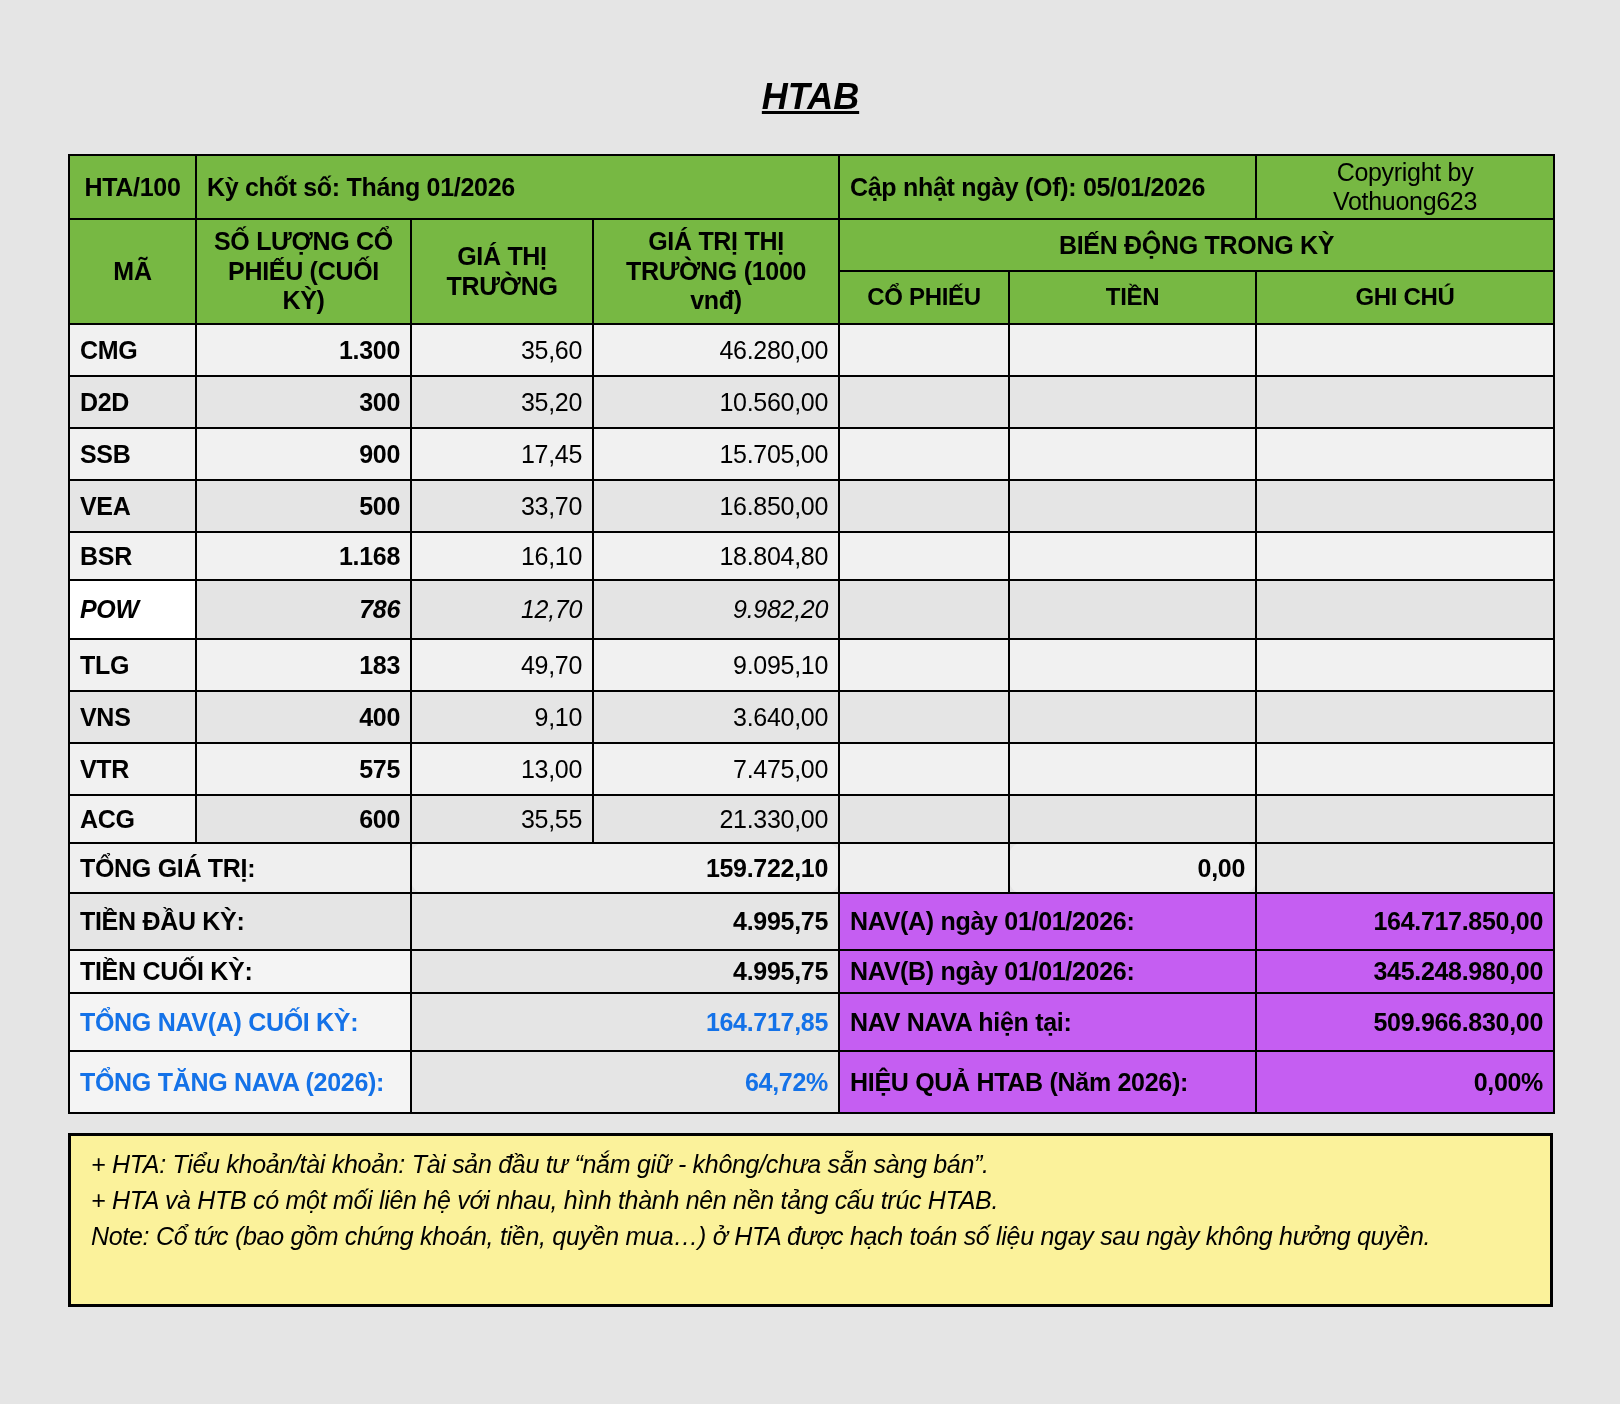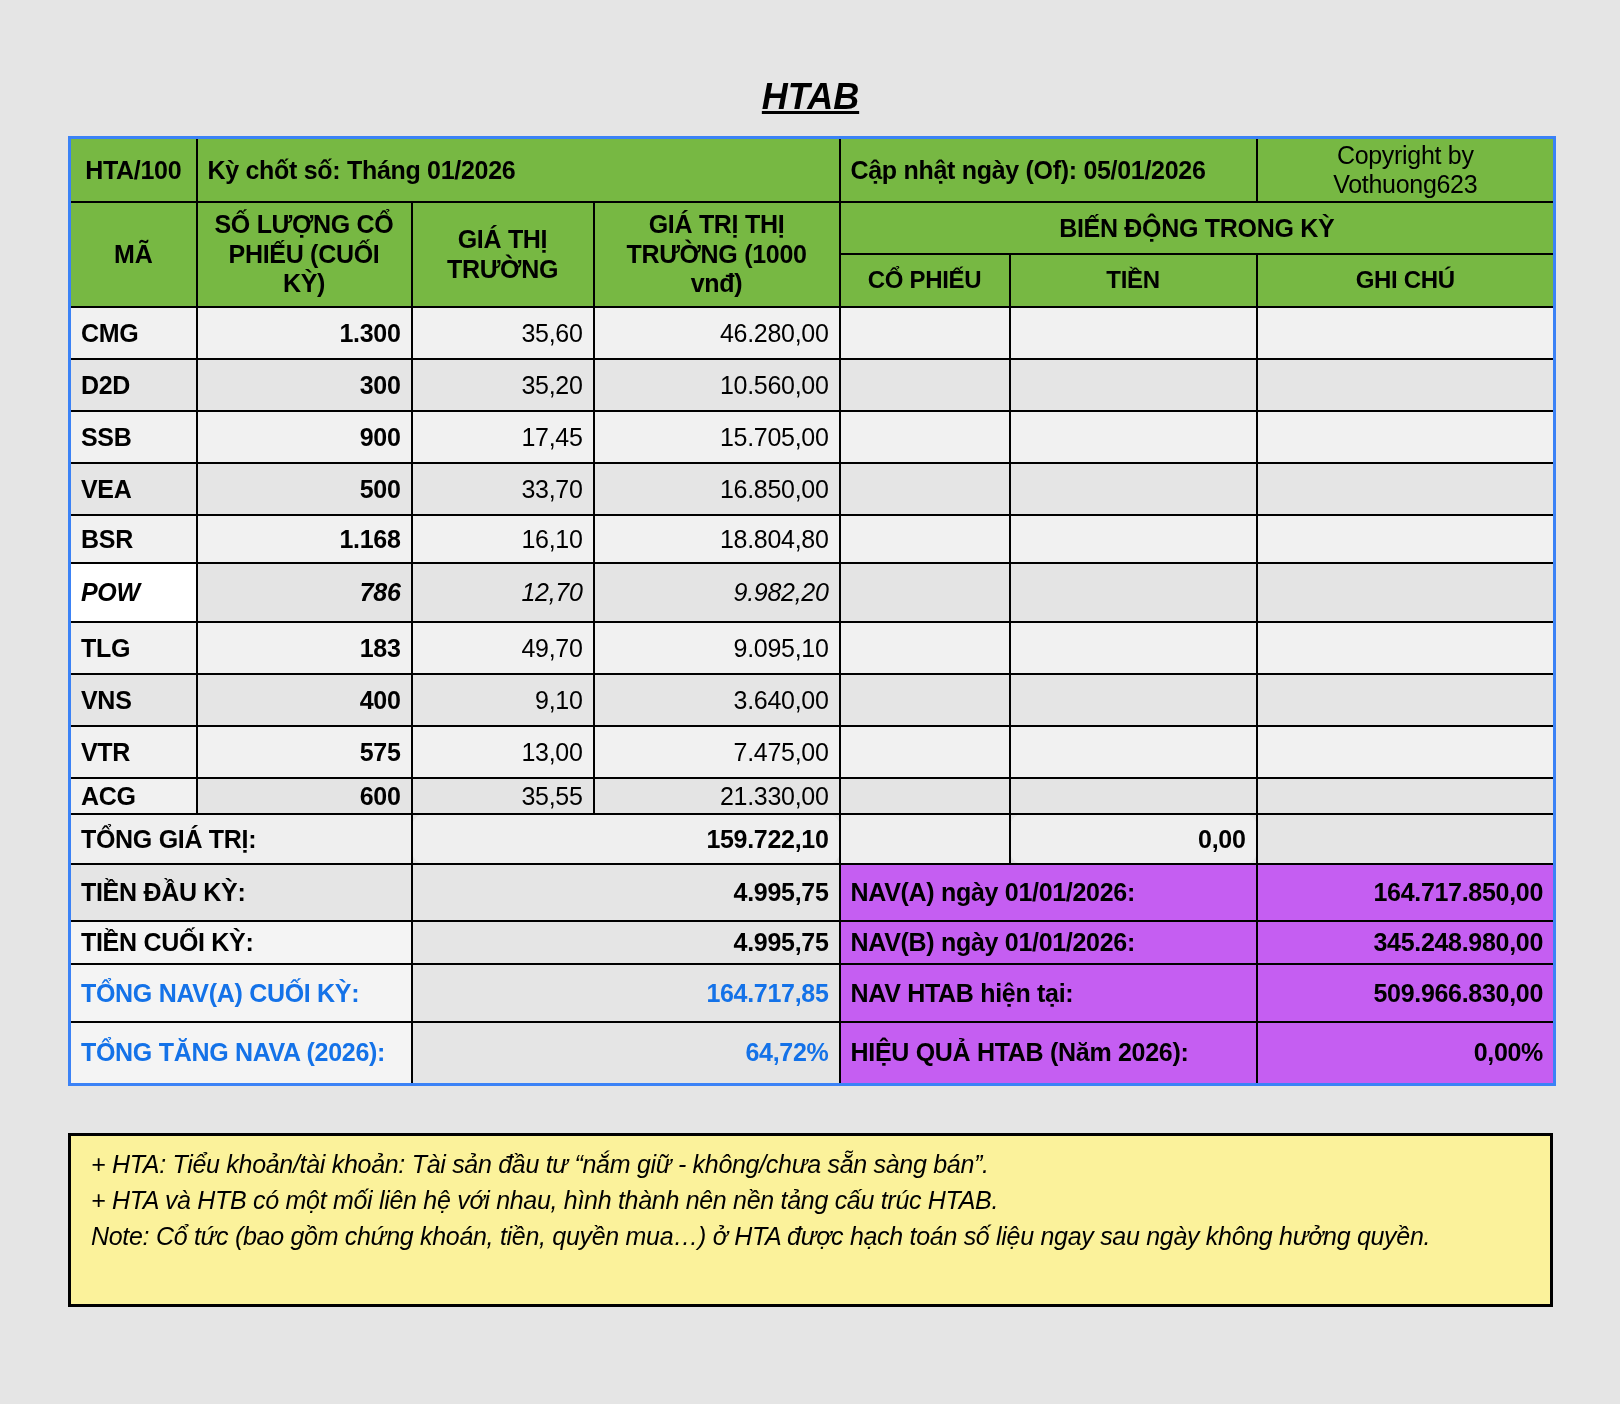--- a/index.html
+++ b/index.html
@@ -15,23 +15,23 @@
   body{width:1620px;height:1404px;font-family:"Liberation Sans","DejaVu Sans",sans-serif;color:#000;}
   .sheet{position:relative;width:1620px;height:1404px;background:#e5e5e5;overflow:hidden;}
 
   .title{
     position:absolute;top:76px;left:68px;width:1485px;
     text-align:center;font-size:36px;font-weight:bold;font-style:italic;
     text-decoration:underline;letter-spacing:0px;
   }
 
   table.grid{
-    position:absolute;top:136px;left:68px;width:1485px;
+    position:absolute;top:154px;left:68px;width:1485px;
     border-collapse:collapse;table-layout:fixed;
-    border:3px solid #3b82f6;
+    border:1px solid #3b82f6;
   }
   table.grid td{
     border:2px solid #000;
     padding:2px 10px;
     overflow:hidden;
     vertical-align:middle;
     font-size:25px;
     letter-spacing:-0.3px;
   }
 
@@ -189,21 +189,21 @@
         </tr>
         <tr class="shade-a" style="height: 52px;">
           <td class="code">VTR</td>
           <td class="num qty">575</td>
           <td class="num">13,00</td>
           <td class="num">7.475,00</td>
           <td></td>
           <td></td>
           <td></td>
         </tr>
-        <tr class="shade-b code-lt" style="height: 36px;">
+        <tr class="shade-b code-lt" style="height: 48px;">
           <td class="code">ACG</td>
           <td class="num qty">600</td>
           <td class="num">35,55</td>
           <td class="num">21.330,00</td>
           <td></td>
           <td></td>
           <td></td>
         </tr>
       </tbody>
 
@@ -226,21 +226,21 @@
     <tr style="height:43px">
       <td class="sum-label bg-lt" colspan="2">TIỀN CUỐI KỲ:</td>
       <td class="sum-value" colspan="2">4.995,75</td>
       <td class="purple purple-label" colspan="2">NAV(B) ngày 01/01/2026:</td>
       <td class="purple purple-value">345.248.980,00</td>
     </tr>
 
     <tr style="height:58px" class="blue-row">
       <td class="sum-label bg-lt" colspan="2">TỔNG NAV(A) CUỐI KỲ:</td>
       <td class="sum-value" colspan="2">164.717,85</td>
-      <td class="purple purple-label" colspan="2">NAV HTAB hiện tại:</td>
+      <td class="purple purple-label" colspan="2">NAV NAVA hiện tại:</td>
       <td class="purple purple-value">509.966.830,00</td>
     </tr>
 
     <tr style="height:62px" class="blue-row">
       <td class="sum-label bg-lt" colspan="2">TỔNG TĂNG NAVA (2026):</td>
       <td class="sum-value" colspan="2">64,72%</td>
       <td class="purple purple-label" colspan="2">HIỆU QUẢ HTAB (Năm 2026):</td>
       <td class="purple purple-value">0,00%</td>
     </tr>
   </tbody>

